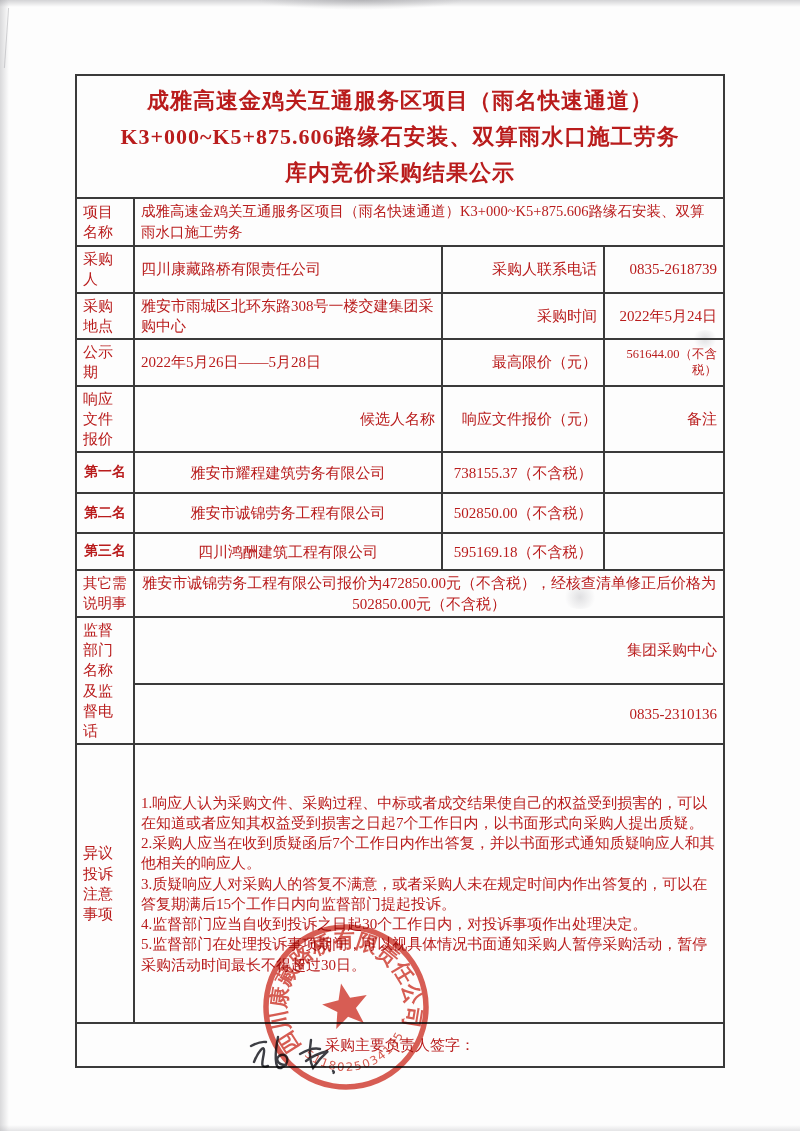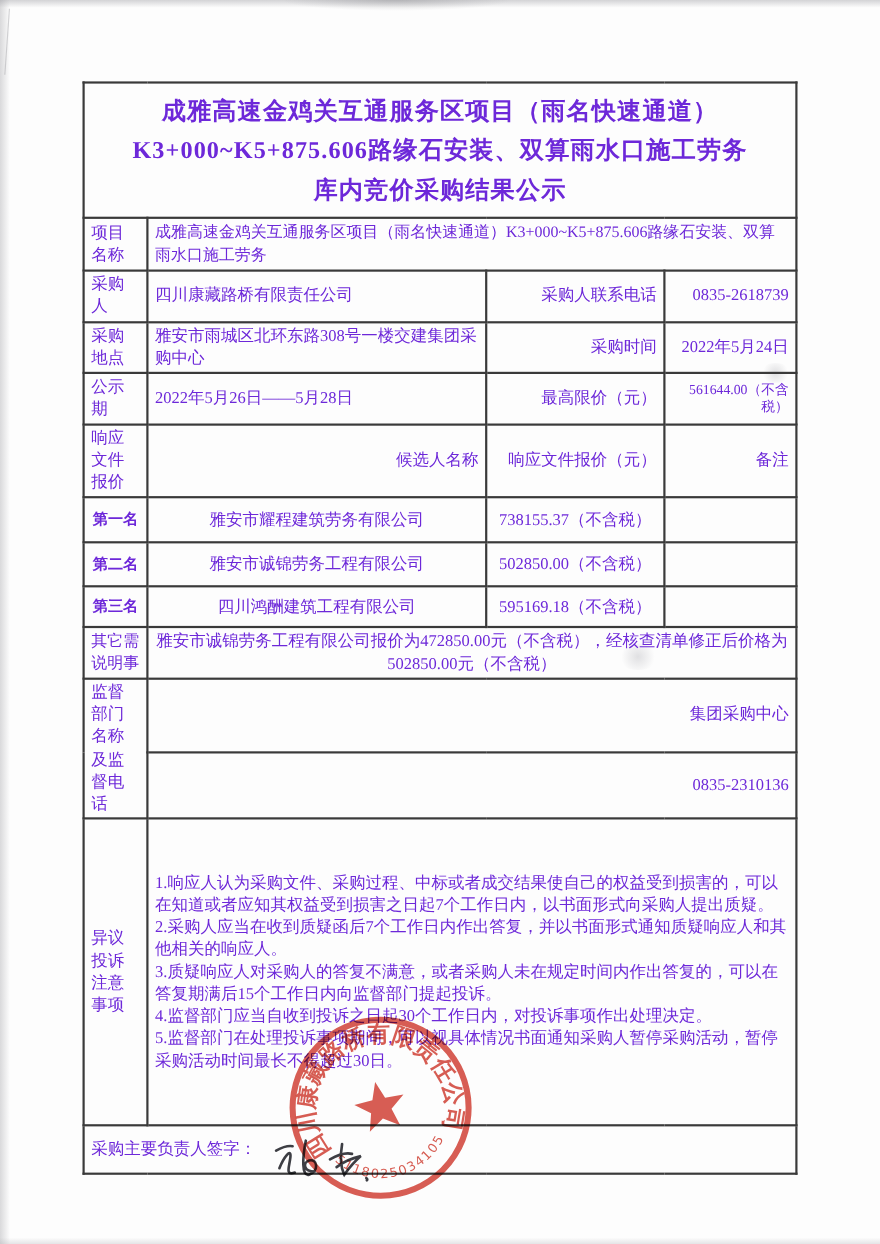--- a/index.html
+++ b/index.html
@@ -2,21 +2,21 @@
 <html><head>
 <meta charset="utf-8">
 <style>
   html,body{margin:0;padding:0;}
   .paper{
     position:relative;
     width:800px;height:1131px;
     background:#fdfdfd;
     overflow:hidden;
     font-family:"Liberation Serif","DejaVu Serif",serif;
-    color:#6d28d9;
+    color:#b91c1c;
   }
   
   .edge-top{position:absolute;left:0;top:0;width:100%;height:7px;
     background:linear-gradient(to bottom,rgba(160,160,165,.45),rgba(160,160,165,0));pointer-events:none;}
   .edge-top-dip{position:absolute;left:255px;top:0;width:210px;height:10px;border-radius:0 0 50% 50%;
     background:radial-gradient(ellipse at top,rgba(120,120,125,.35),rgba(120,120,125,0) 70%);pointer-events:none;}
   .edge-left{position:absolute;left:0;top:0;width:9px;height:100%;
     background:linear-gradient(to right,rgba(150,150,155,.35),rgba(150,150,155,0));pointer-events:none;}
   .edge-corner{position:absolute;left:6px;top:8px;width:14px;height:60px;
     border-left:1px solid rgba(150,150,155,.4);transform:skewX(-4deg);pointer-events:none;}
@@ -38,21 +38,21 @@
   }
   td.title-cell{height:117px;text-align:center;padding:4px 10px;}
   .title-line{font-size:22px;font-weight:bold;line-height:36px;letter-spacing:1px;}
   td.lab{font-size:15.5px;padding:2px 3px 2px 7px;line-height:1.25;}
   td.center{text-align:right;}
   td.rank{ text-align:center; font-size:15px;font-weight:bold;}
   .small{font-size:13.5px;}
   td.cand-name,td.cand-bid{font-size:13.8px;text-align:center;}
   td.note-cell{font-size:13.5px;text-align:center;line-height:1.4;padding:2px 10px;}
   td.objection-cell{font-size:15px;line-height:1.62;padding:6px 10px 6px 8px;}
-  td.sig-row{position:relative;font-size:15.5px;padding-left:8px;}
+  td.sig-row{position:relative;font-size:15.5px;padding-left:8px;text-align:center;}
 
   .row-h-project{height:44px}
   .row-h-purchaser{height:39px}
   .row-h-location{height:42px}
   .row-h-publicity{height:37px}
   .row-h-header{height:40px}
   .row-h-c1{height:41px}
   .row-h-c2{height:40px}
   .row-h-c3{height:37px}
   .row-h-note{height:35px}

